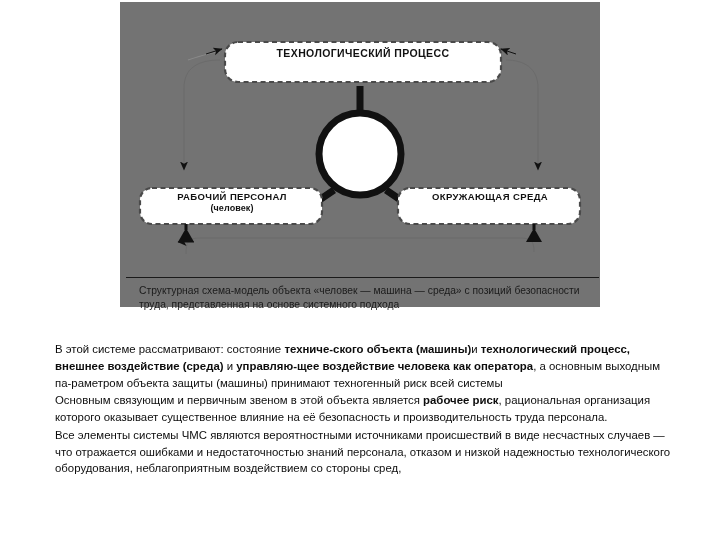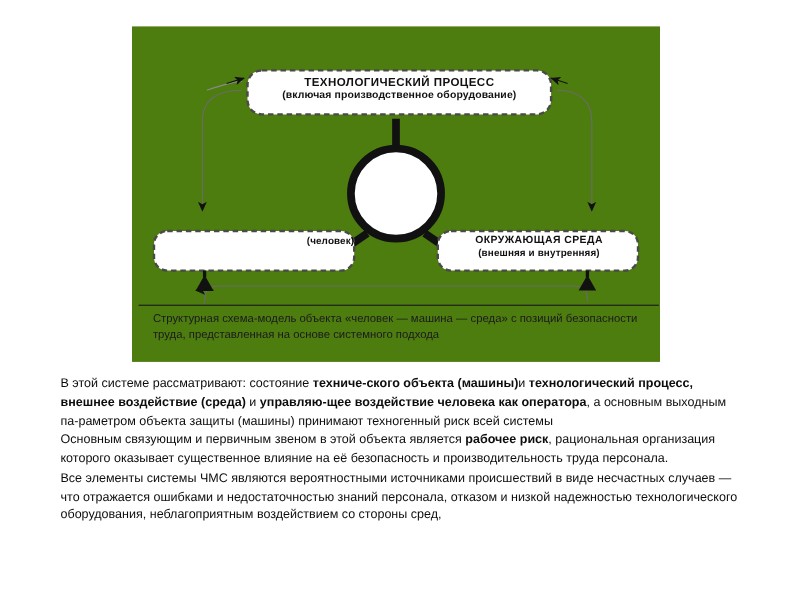--- a/index.html
+++ b/index.html
@@ -21,24 +21,24 @@
     position: absolute;
     left: 0; top: 0;
     width: 720px; height: 540px;
     background: #ffffff;
   }
 
   
   #diagram {
     position: absolute;
     left: 120px;
-    top: 24px;
+    top: 2px;
     width: 480px;
     height: 305px;
-    background: #4d7c0f;
+    background: #737373;
   }
 
   #diagram-svg {
     position: absolute;
     left: 0; top: 0;
     width: 480px;
     height: 260px;
   }
 
   
@@ -67,21 +67,21 @@
   }
   #label-process .l1 { font-size: 10.5px; }
   #label-process .l2 { font-size: 9.5px; }
 
   #label-personnel {
     left: 22px;
     top: 190px;
     width: 180px;
   }
   #label-personnel .l1 { font-size: 9.5px; }
-  #label-personnel .l2 { font-size: 9px; text-align: right; }
+  #label-personnel .l2 { font-size: 9px; }
 
   #label-environment {
     left: 280px;
     top: 190px;
     width: 180px;
   }
   #label-environment .l1 { font-size: 9.5px; }
   #label-environment .l2 { font-size: 9px; }
 
   #label-workplace {
@@ -177,30 +177,29 @@
       </g>
 
       <g stroke="#111111" stroke-width="3" fill="none">
         <line x1="66" y1="222" x2="66" y2="228"></line>
         <line x1="414" y1="222" x2="414" y2="228"></line>
       </g>
     </svg>
 
     <div class="node-label" id="label-process">
       <span class="l1">ТЕХНОЛОГИЧЕСКИЙ ПРОЦЕСС</span>
-      <span class="l2">(включая производственное оборудование)</span>
     </div>
 
     <div class="node-label" id="label-personnel">
+      <span class="l1">РАБОЧИЙ ПЕРСОНАЛ</span>
       <span class="l2">(человек)</span>
     </div>
 
     <div class="node-label" id="label-environment">
       <span class="l1">ОКРУЖАЮЩАЯ СРЕДА</span>
-      <span class="l2">(внешняя и внутренняя)</span>
     </div>
 
   </div>
 
   <div id="caption-rule"></div>
   <div id="caption">Структурная схема-модель объекта «человек — машина — среда» с позиций безопасности труда, представленная на основе системного подхода</div>
 
   <div id="body-text">
       <p><span>В этой системе  рассматривают: состояние </span><b>техниче-ского объекта (машины)</b><span>и </span><b>технологический процесс, внешнее воздействие (среда)</b><span> и </span><b>управляю-щее воздействие человека как оператора</b><span>, а основным выходным па-раметром объекта защиты (машины) принимают техногенный риск всей системы</span></p>
       <p><span>Основным связующим и первичным звеном в этой объекта является </span><b>рабочее риск</b><span>, рациональная организация которого оказывает существенное влияние на её безопасность и производительность труда персонала.</span></p>

